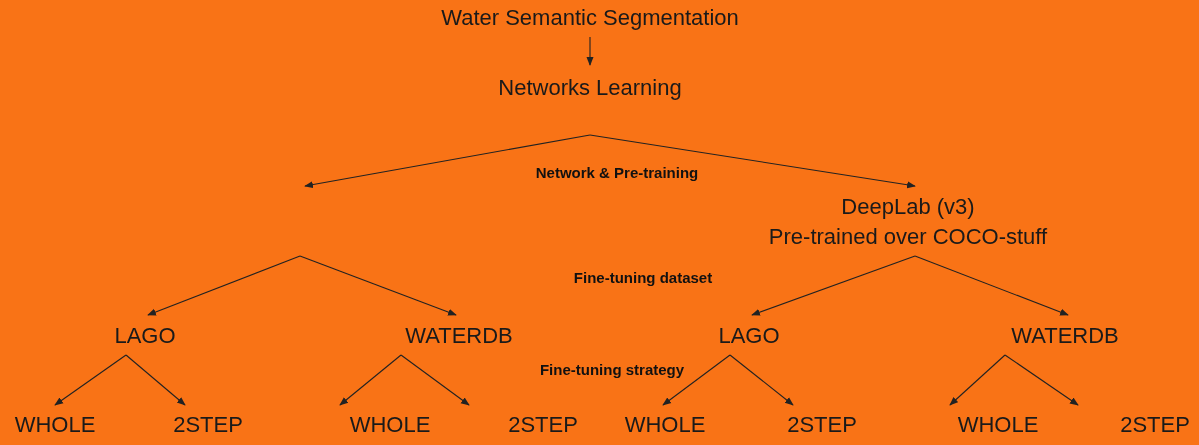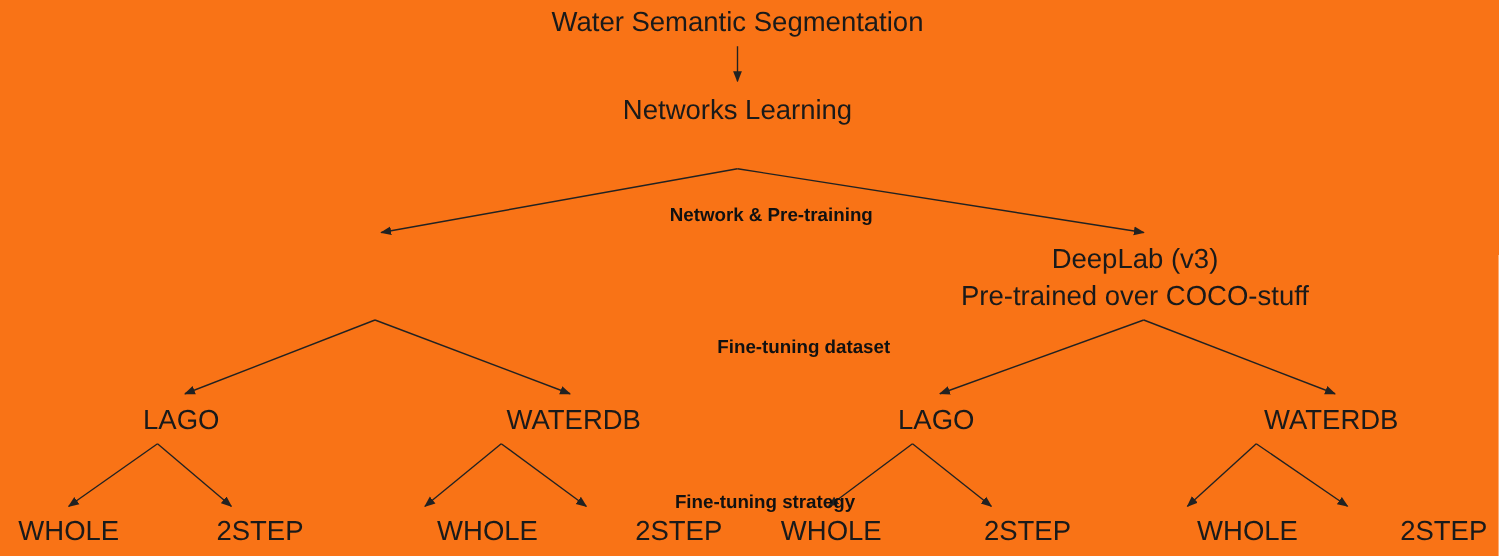--- a/index.html
+++ b/index.html
@@ -40,21 +40,21 @@
   </svg>
 
   <div class="node" style="left:590px;top:3px;">Water Semantic Segmentation</div>
 
   <div class="node" style="left:590px;top:73px;">
     <div>Networks Learning</div>
   </div>
 
   <div class="lbl" style="left:617px;top:164px;">Network &amp; Pre-training</div>
   <div class="lbl" style="left:601px;top:269px;margin-left:42px;">Fine-tuning dataset</div>
-  <div class="lbl" style="left:612px;top:361px;margin-top:32px;">Fine-tuning strategy</div>
+  <div class="lbl" style="left:612px;top:361px;">Fine-tuning strategy</div>
 
   <div class="node" style="left:305px;top:192px;">
   </div>
   <div class="node" style="left:908px;top:192px;">
     <div>DeepLab (v3)</div>
     <div>Pre-trained over COCO-stuff</div>
   </div>
 
   <div class="node" style="left:145px;top:321px;">LAGO</div>
   <div class="node" style="left:459px;top:321px;">WATERDB</div>

